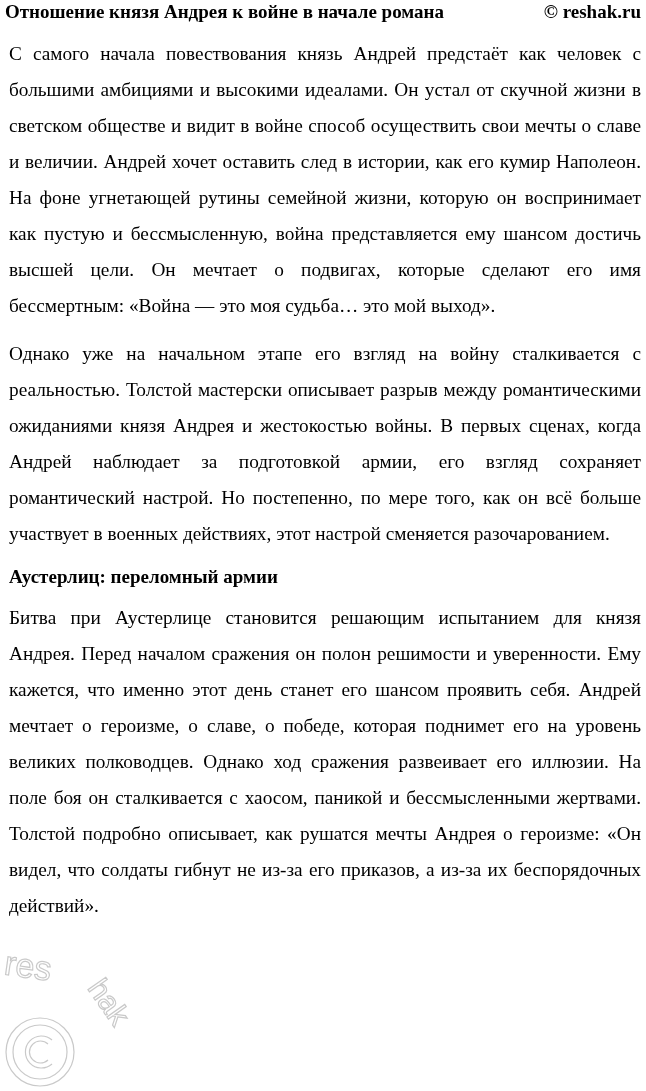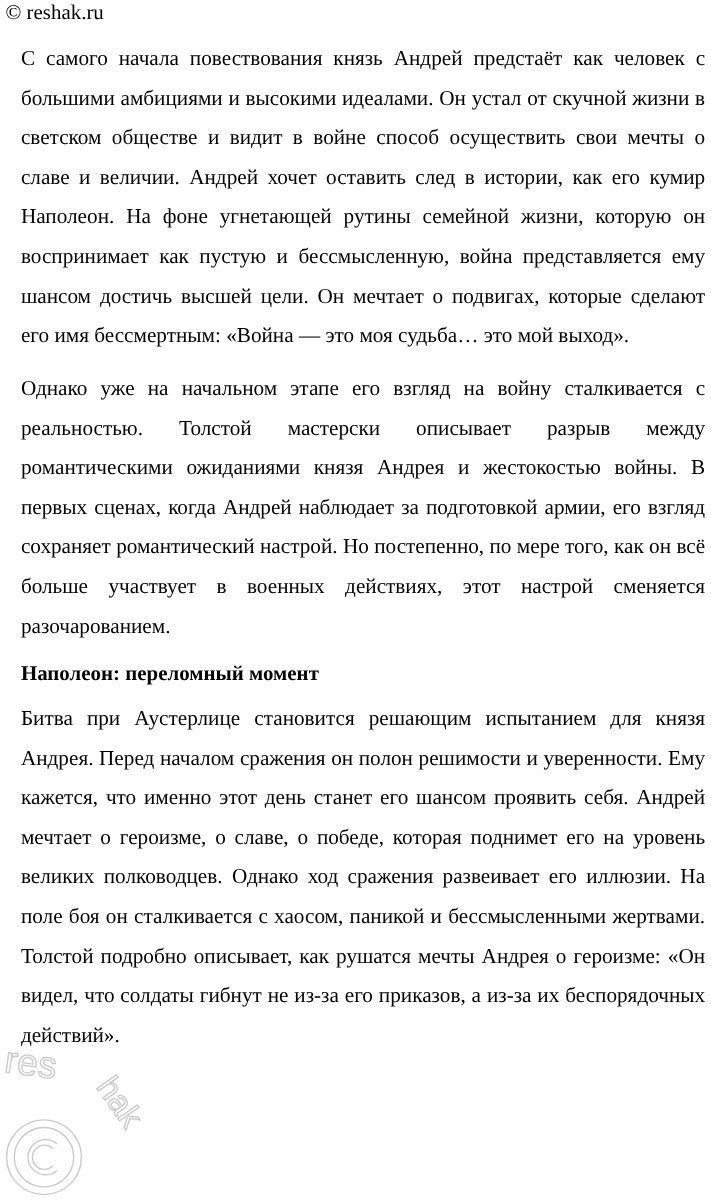--- a/index.html
+++ b/index.html
@@ -1,35 +1,36 @@
 <!DOCTYPE html>
 <html><head>
 <meta charset="utf-8">
 <style>
   html, body { margin: 0; padding: 0; background: #ffffff; }
   body { width: 646px; height: 1091px; overflow: hidden; position: relative; color: #000; font-family: "Liberation Serif", serif; }
   .header { position: absolute; left: 5px; right: 5px; top: 0; height: 24px; display: flex; justify-content: space-between; align-items: center; font-size: 19px; }
   .title { font-weight: bold; }
-  .copyright { font-weight: normal; }
-  .content { position: absolute; left: 19px; right: 5px; top: 36px; }
+  .copyright { font-weight: bold; }
+  .content { position: absolute; left: 9px; right: 5px; top: 36px; }
   p { margin: 0 0 12px 0; font-size: 19.3px; line-height: 36px; text-align: justify; }
   h2 { margin: 0 0 10px 0; font-size: 19px; font-weight: bold; line-height: 26px; }
   .watermark { position: absolute; left: 0; top: 940px; width: 150px; height: 151px; pointer-events: none; opacity: 0.45; }
 </style>
 </head>
 <body>
 
 <div class="header">
+  <span class="title">Отношение князя Андрея к войне в начале романа</span>
   <span class="copyright">© reshak.ru</span>
 </div>
 
 <div class="content">
   <p>С самого начала повествования князь Андрей предстаёт как человек с большими амбициями и высокими идеалами. Он устал от скучной жизни в светском обществе и видит в войне способ осуществить свои мечты о славе и величии. Андрей хочет оставить след в истории, как его кумир Наполеон. На фоне угнетающей рутины семейной жизни, которую он воспринимает как пустую и бессмысленную, война представляется ему шансом достичь высшей цели. Он мечтает о подвигах, которые сделают его имя бессмертным: «Война — это моя судьба… это мой выход».</p>
   <p>Однако уже на начальном этапе его взгляд на войну сталкивается с реальностью. Толстой мастерски описывает разрыв между романтическими ожиданиями князя Андрея и жестокостью войны. В первых сценах, когда Андрей наблюдает за подготовкой армии, его взгляд сохраняет романтический настрой. Но постепенно, по мере того, как он всё больше участвует в военных действиях, этот настрой сменяется разочарованием.</p>
-  <h2>Наполеон: переломный момент</h2>
+  <h2>Аустерлиц: переломный армии</h2>
   <p>Битва при Аустерлице становится решающим испытанием для князя Андрея. Перед началом сражения он полон решимости и уверенности. Ему кажется, что именно этот день станет его шансом проявить себя. Андрей мечтает о героизме, о славе, о победе, которая поднимет его на уровень великих полководцев. Однако ход сражения развеивает его иллюзии. На поле боя он сталкивается с хаосом, паникой и бессмысленными жертвами. Толстой подробно описывает, как рушатся мечты Андрея о героизме: «Он видел, что солдаты гибнут не из-за его приказов, а из-за их беспорядочных действий».</p>
 </div>
 
 <svg class="watermark" viewBox="0 0 150 151">
   <g fill="none" stroke="#888" stroke-width="1.2">
     <text x="4" y="38" font-family="Liberation Sans, sans-serif" font-size="34" transform="rotate(8 30 30)" fill="none" stroke="#888">res</text>
     <circle cx="40" cy="112" r="34"></circle>
     <circle cx="40" cy="112" r="27"></circle>
     <path d="M52 100 A16 16 0 1 0 52 124"></path>
     <path d="M48 104 A11 11 0 1 0 48 120"></path>

